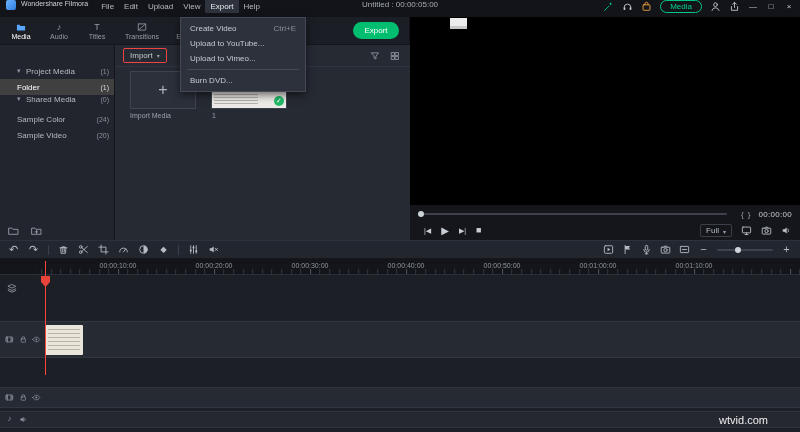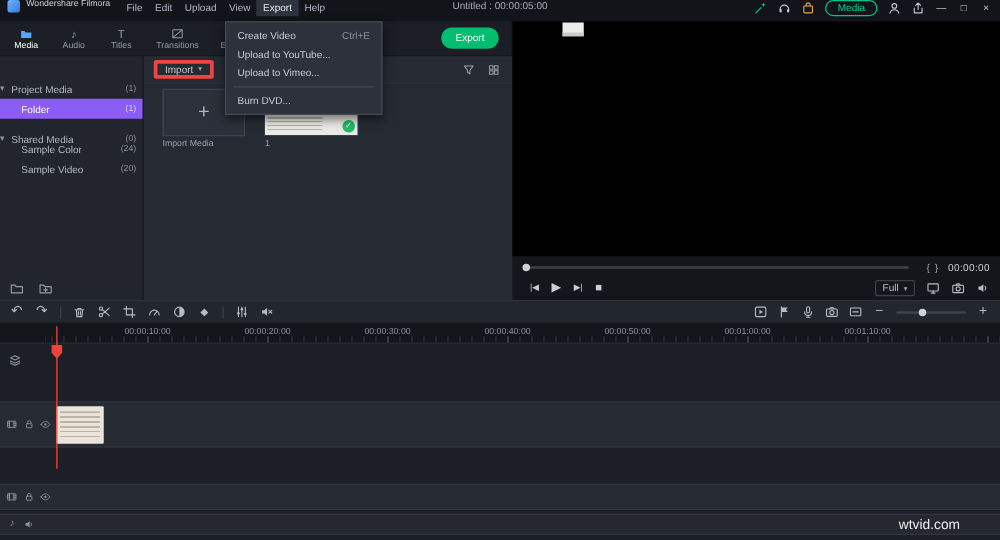--- a/index.html
+++ b/index.html
@@ -29,34 +29,34 @@
   .tab{width:38px;display:flex;flex-direction:column;align-items:center;gap:1px;font-size:7px;color:#959ba6}
   .tab.wide{width:52px}
   .tab .tic{height:10px;font-size:9px;line-height:10px;width:10px}
   .tab .fx{font-style:italic;font-size:8px}
   .tab.active{color:#fff}
   .tab.active .tic{color:#59a8ff}
   .export-btn{position:absolute;right:10px;top:5px;width:46px;height:17px;border:none;border-radius:9px;background:#00bd6f;color:#fff;font-size:8px;font-family:inherit;line-height:16px}
 
   
   .sidebar{position:absolute;left:0;top:45px;width:115px;height:195px;background:#22252d;border-right:1px solid #14161b}
-  .sb-row{position:absolute;left:0;width:100%;height:16px;display:flex;align-items:center;font-size:8px;color:#b4b9c2;padding-left:0}
+  .sb-row{position:absolute;left:0;width:100%;height:16px;display:flex;align-items:center;font-size:8px;color:#b4b9c2;padding-left:17px}
   .sb-row .caret{width:9px;font-size:7px;color:#8d939e;flex:none}
   .sb-row.child{padding-left:17px}
-  .sb-row.selected{background:#8b5cf6;color:#fff}
+  .sb-row.selected{background:#404040;color:#fff}
   .sb-label{white-space:nowrap;overflow:hidden}
   .sb-count{position:absolute;right:5px;color:#8a909a;font-size:7px}
   .sb-row.selected .sb-count{color:#d6dae0}
   .sb-foot{position:absolute;left:8px;bottom:4px;display:flex;gap:12px;color:#989ea8}
   .sb-foot .ic{width:11px;height:11px}
 
   
   .media-panel{position:absolute;left:115px;top:45px;width:295px;height:195px;background:#262a33}
   .mp-top{position:absolute;left:0;top:0;width:100%;height:22px;border-bottom:1px solid #31353f;display:flex;align-items:center;padding:0 10px 0 8px}
-  .import-btn{height:15px;border:3px solid #ef4444;border-radius:2px;background:transparent;color:#c3c8d0;font-size:8px;font-family:inherit;display:flex;align-items:center;gap:4px;padding:0 6px}
+  .import-btn{height:15px;border:1px solid #ef4444;border-radius:2px;background:transparent;color:#c3c8d0;font-size:8px;font-family:inherit;display:flex;align-items:center;gap:4px;padding:0 6px}
   .import-btn .caret{font-size:6px;color:#9aa0aa}
   .mp-ic{width:10px;height:10px;color:#9aa0aa}
   .funnel{margin-left:auto;margin-right:10px}
   .import-box{position:absolute;left:15px;top:26px;width:66px;height:38px;background:#2b303a;border:1px solid #3e444f;display:flex;align-items:center;justify-content:center}
   .import-box .plus{font-size:16px;font-weight:300;color:#aeb4be}
   .media-item{position:absolute;left:96px;top:26px;width:76px;height:38px;background:#10131a;border:1px solid #3a404b}
   .thumb-white{position:absolute;left:0;right:0;bottom:0;height:20px;background:#eceae6}
   .thumb-white::before{content:"";position:absolute;left:2px;right:28px;top:3px;height:13px;background:repeating-linear-gradient(#b5b2ab 0 1px,transparent 1px 3px)}
   .check-badge{position:absolute;right:2px;bottom:2px;width:10px;height:10px;border-radius:50%;background:#21ba68;color:#fff;font-size:7px;line-height:10px;text-align:center}
   .mp-label{position:absolute;top:67px;font-size:7px;color:#9aa0aa;white-space:nowrap}
@@ -309,21 +309,21 @@
   <aside class="sidebar">
     <div class="sb-row" style="top:18px">
       <span class="caret">▾</span>
       <span class="sb-label">Project Media</span>
       <span class="sb-count">(1)</span>
     </div>
     <div class="sb-row child selected" style="top:34px">
       <span class="sb-label">Folder</span>
       <span class="sb-count">(1)</span>
     </div>
-    <div class="sb-row" style="top:58px">
+    <div class="sb-row" style="top:46px">
       <span class="caret">▾</span>
       <span class="sb-label" actable="false">Shared Media</span>
       <span class="sb-count">(0)</span>
     </div>
     <div class="sb-row child" style="top:66px">
       <span class="sb-label">Sample Color</span>
       <span class="sb-count">(24)</span>
     </div>
     <div class="sb-row child" style="top:82px">
       <span class="sb-label">Sample Video</span>

